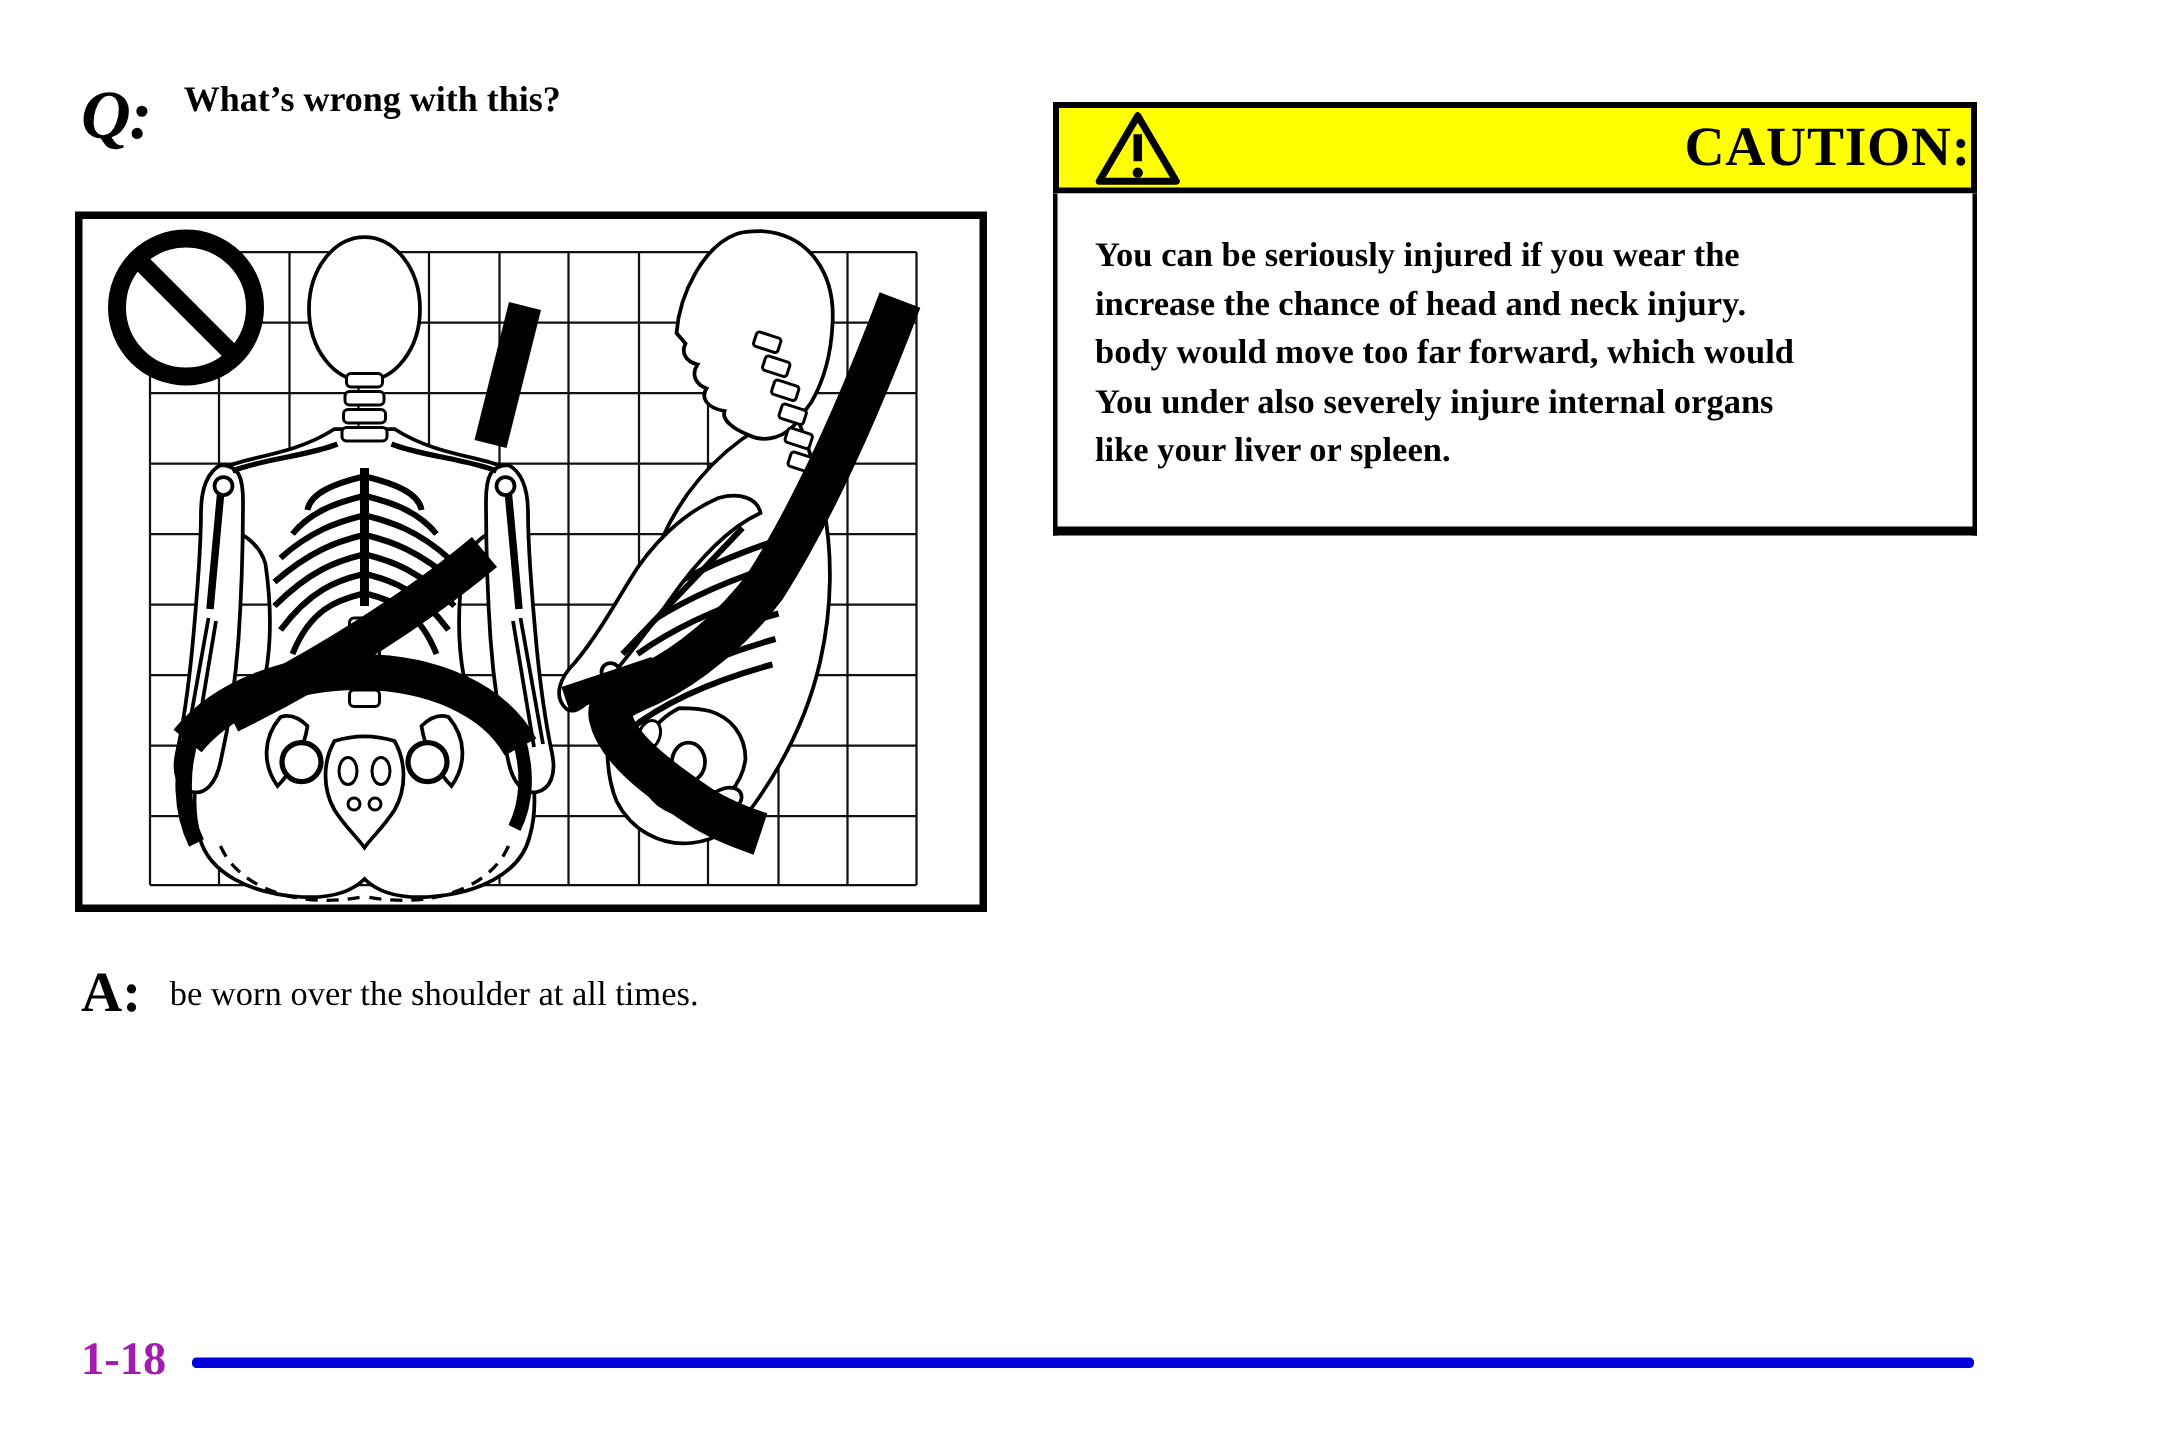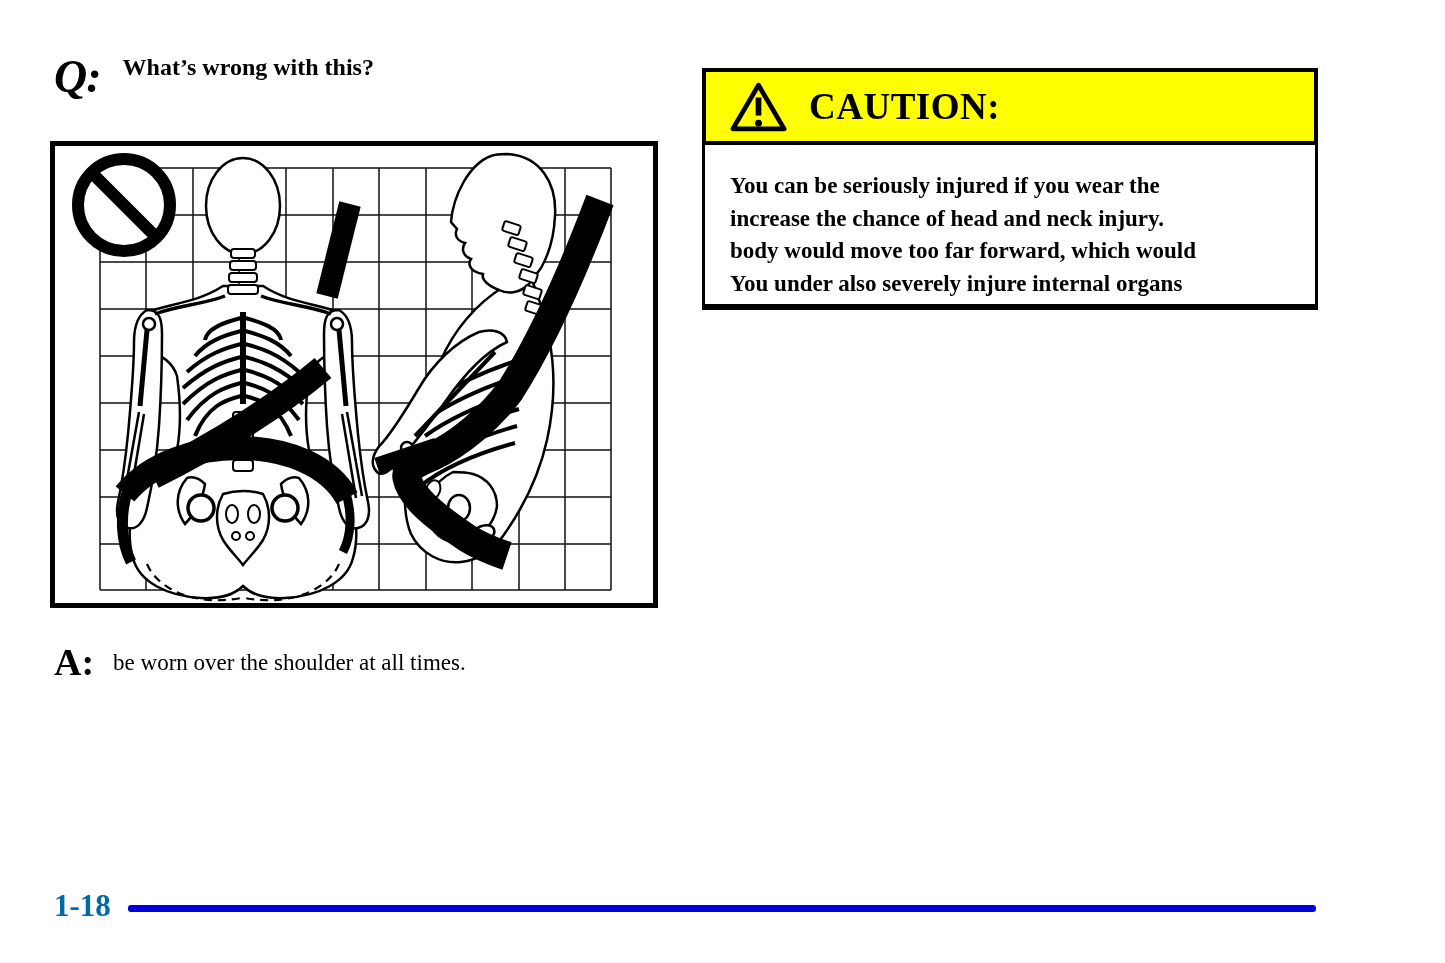--- a/index.html
+++ b/index.html
@@ -14,37 +14,37 @@
   .q-text{font-size:24px;font-weight:bold;margin-left:22px;}
   
   .figure-box{
     position:absolute;left:50px;top:141px;width:608px;height:467px;
     border:5px solid #000;box-sizing:border-box;background:#fff;
   }
   .figure-box svg{display:block;width:598px;height:457px;}
   
   .caution-box{position:absolute;left:702px;top:68px;width:616px;box-sizing:border-box;}
   .caution-header{
-    background:#ffff00;border:4px solid #000;height:77px;box-sizing:border-box;
-    display:flex;align-items:center;padding-left:24px;
+    background:#ffff00;border:4px solid #000;height:61px;box-sizing:border-box;
+    display:flex;align-items:center;padding-left:24px;justify-content:space-between;
   }
   .caution-header .tri{width:57px;height:52px;flex:0 0 auto;}
   .caution-title{font-size:37px;font-weight:bold;margin-left:22px;letter-spacing:0.5px;}
   .caution-body{
     background:#fff;border:3px solid #000;border-top:none;border-bottom-width:6px;
-    box-sizing:border-box;padding:25px 18px 4px 25px;
+    box-sizing:border-box;padding:25px 18px 34px 25px;
   }
   .c-line{font-size:23px;font-weight:bold;line-height:32.5px;white-space:nowrap;}
   
   .a-block{position:absolute;left:54px;top:643px;display:flex;align-items:flex-start;}
   .a-label{font-size:38px;font-weight:bold;line-height:1;}
   .a-text{margin-left:19px;margin-top:3px;}
   .a-line{font-size:23px;line-height:33px;white-space:nowrap;}
   
-  .page-number{position:absolute;left:54px;top:888px;font-size:31px;font-weight:bold;color:#0369a1;}
+  .page-number{position:absolute;left:54px;top:888px;font-size:31px;font-weight:bold;color:#a21caf;}
   .footer-rule{position:absolute;left:128px;top:905px;width:1188px;height:7px;background:#0000dd;border-radius:3px;}
 </style>
 </head>
 <body>
 
 <div class="page">
 
   <div class="q-block">
     <span class="q-label">Q:</span>
     <span class="q-text">What’s wrong with this?</span>
@@ -183,20 +183,21 @@
         <line x1="30" y1="17" x2="30" y2="36" stroke="#000" stroke-width="6"></line>
         <circle cx="30" cy="44" r="3.6" fill="#000"></circle>
       </svg>
       <span class="caution-title">CAUTION:</span>
     </div>
     <div class="caution-body">
       <div class="c-line">You can be seriously injured if you wear the</div>
       <div class="c-line">increase the chance of head and neck injury.</div>
       <div class="c-line">body would move too far forward, which would</div>
       <div class="c-line">You under also severely injure internal organs</div>
+      <div class="c-line">like your liver or spleen.</div>
     </div>
   </div>
 
   <div class="a-block">
     <span class="a-label">A:</span>
     <span class="a-text">
       <div class="a-line">be worn over the shoulder at all times.</div>
     </span>
   </div>
 

